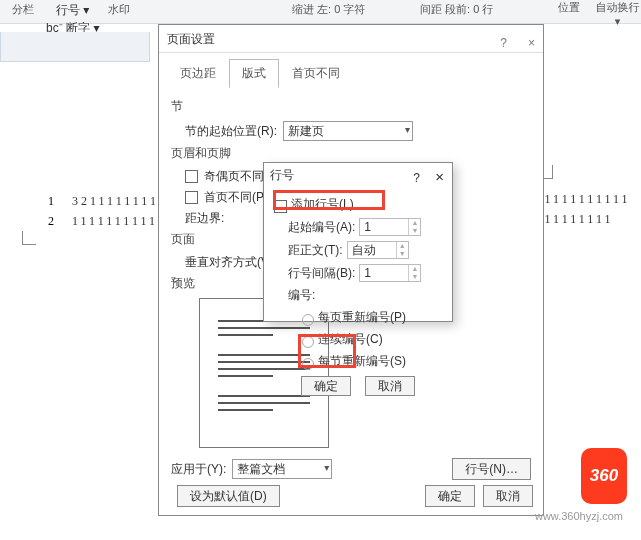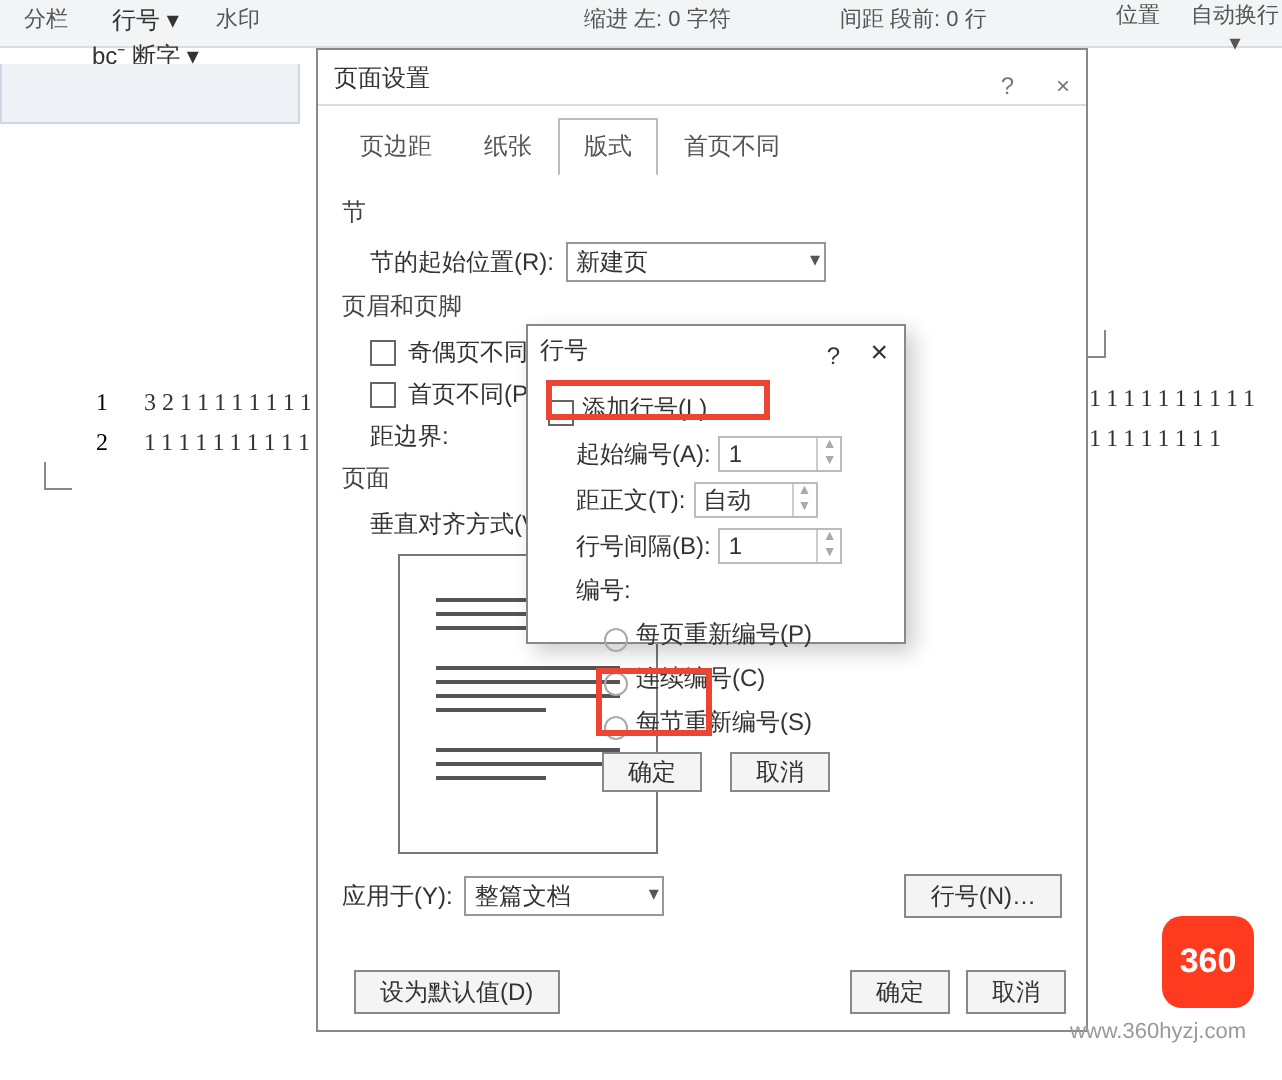--- a/index.html
+++ b/index.html
@@ -57,21 +57,21 @@
 .rad{width:12px;height:12px;border:1px solid #aaa;border-radius:50%;display:inline-block}
 .dlg2-foot{display:flex;gap:14px;justify-content:center;margin-top:6px}
 
 
 .hl{position:absolute;border:3px solid #e43;pointer-events:none}
 .hl.h1{top:190px;left:273px;width:112px;height:20px}
 .hl.h2{top:334px;left:298px;width:58px;height:34px}
 
 
 .logo{position:absolute;right:14px;bottom:36px;display:flex;align-items:center;gap:8px}
-.logo .badge{width:46px;height:46px;border-radius:10px;background:#ff3b1f;color:#fff;font-size:17px;font-weight:bold;display:flex;align-items:center;justify-content:center;}
+.logo .badge{width:46px;height:56px;border-radius:10px;background:#ff3b1f;color:#fff;font-size:17px;font-weight:bold;display:flex;align-items:center;justify-content:center;font-style:italic}
 .logo .txt{font-size:20px;color:#555;font-weight:bold}
 .logo-url{position:absolute;right:18px;bottom:18px;color:#999;font-size:11px}
 </style>
 </head>
 <body>
 
 <div class="bg-ribbon"></div>
 <div class="ribbon-btn b1">分栏</div>
 <div class="ribbon-btn b2">
   <span>行号 ▾</span><br>
@@ -97,21 +97,20 @@
 <div class="doc-right" style="top:212px">111111111</div>
 
 <div class="dlg">
   <div class="dlg-title">
     <span>页面设置</span>
     <span class="dlg-help">?</span>
     <span class="dlg-close">×</span>
   </div>
   <div class="tabs">
     <div class="tab">页边距</div>
-    <div class="tab">纸张</div>
     <div class="tab active">版式</div>
     <div class="tab">首页不同</div>
   </div>
 
   <div class="dlg-body">
     <div class="sect">
       <h4>节</h4>
       <div class="row">
         <span>节的起始位置(R):</span>
         <span class="combo" style="min-width:130px">
@@ -137,20 +136,21 @@
     </div>
 
     <div class="sect">
       <h4>页面</h4>
       <div class="row">
         <span>垂直对齐方式(V):</span>
       </div>
     </div>
 
     <div class="sect">
+      <h4>预览</h4>
       <div class="preview-box">
         <div class="pv-line"></div>
           <div class="pv-line"></div>
           <div class="pv-line short"></div>
         <div style="height:8px"></div>
         <div class="pv-line"></div>
           <div class="pv-line"></div>
           <div class="pv-line"></div>
           <div class="pv-line short"></div>
         <div style="height:8px"></div>

